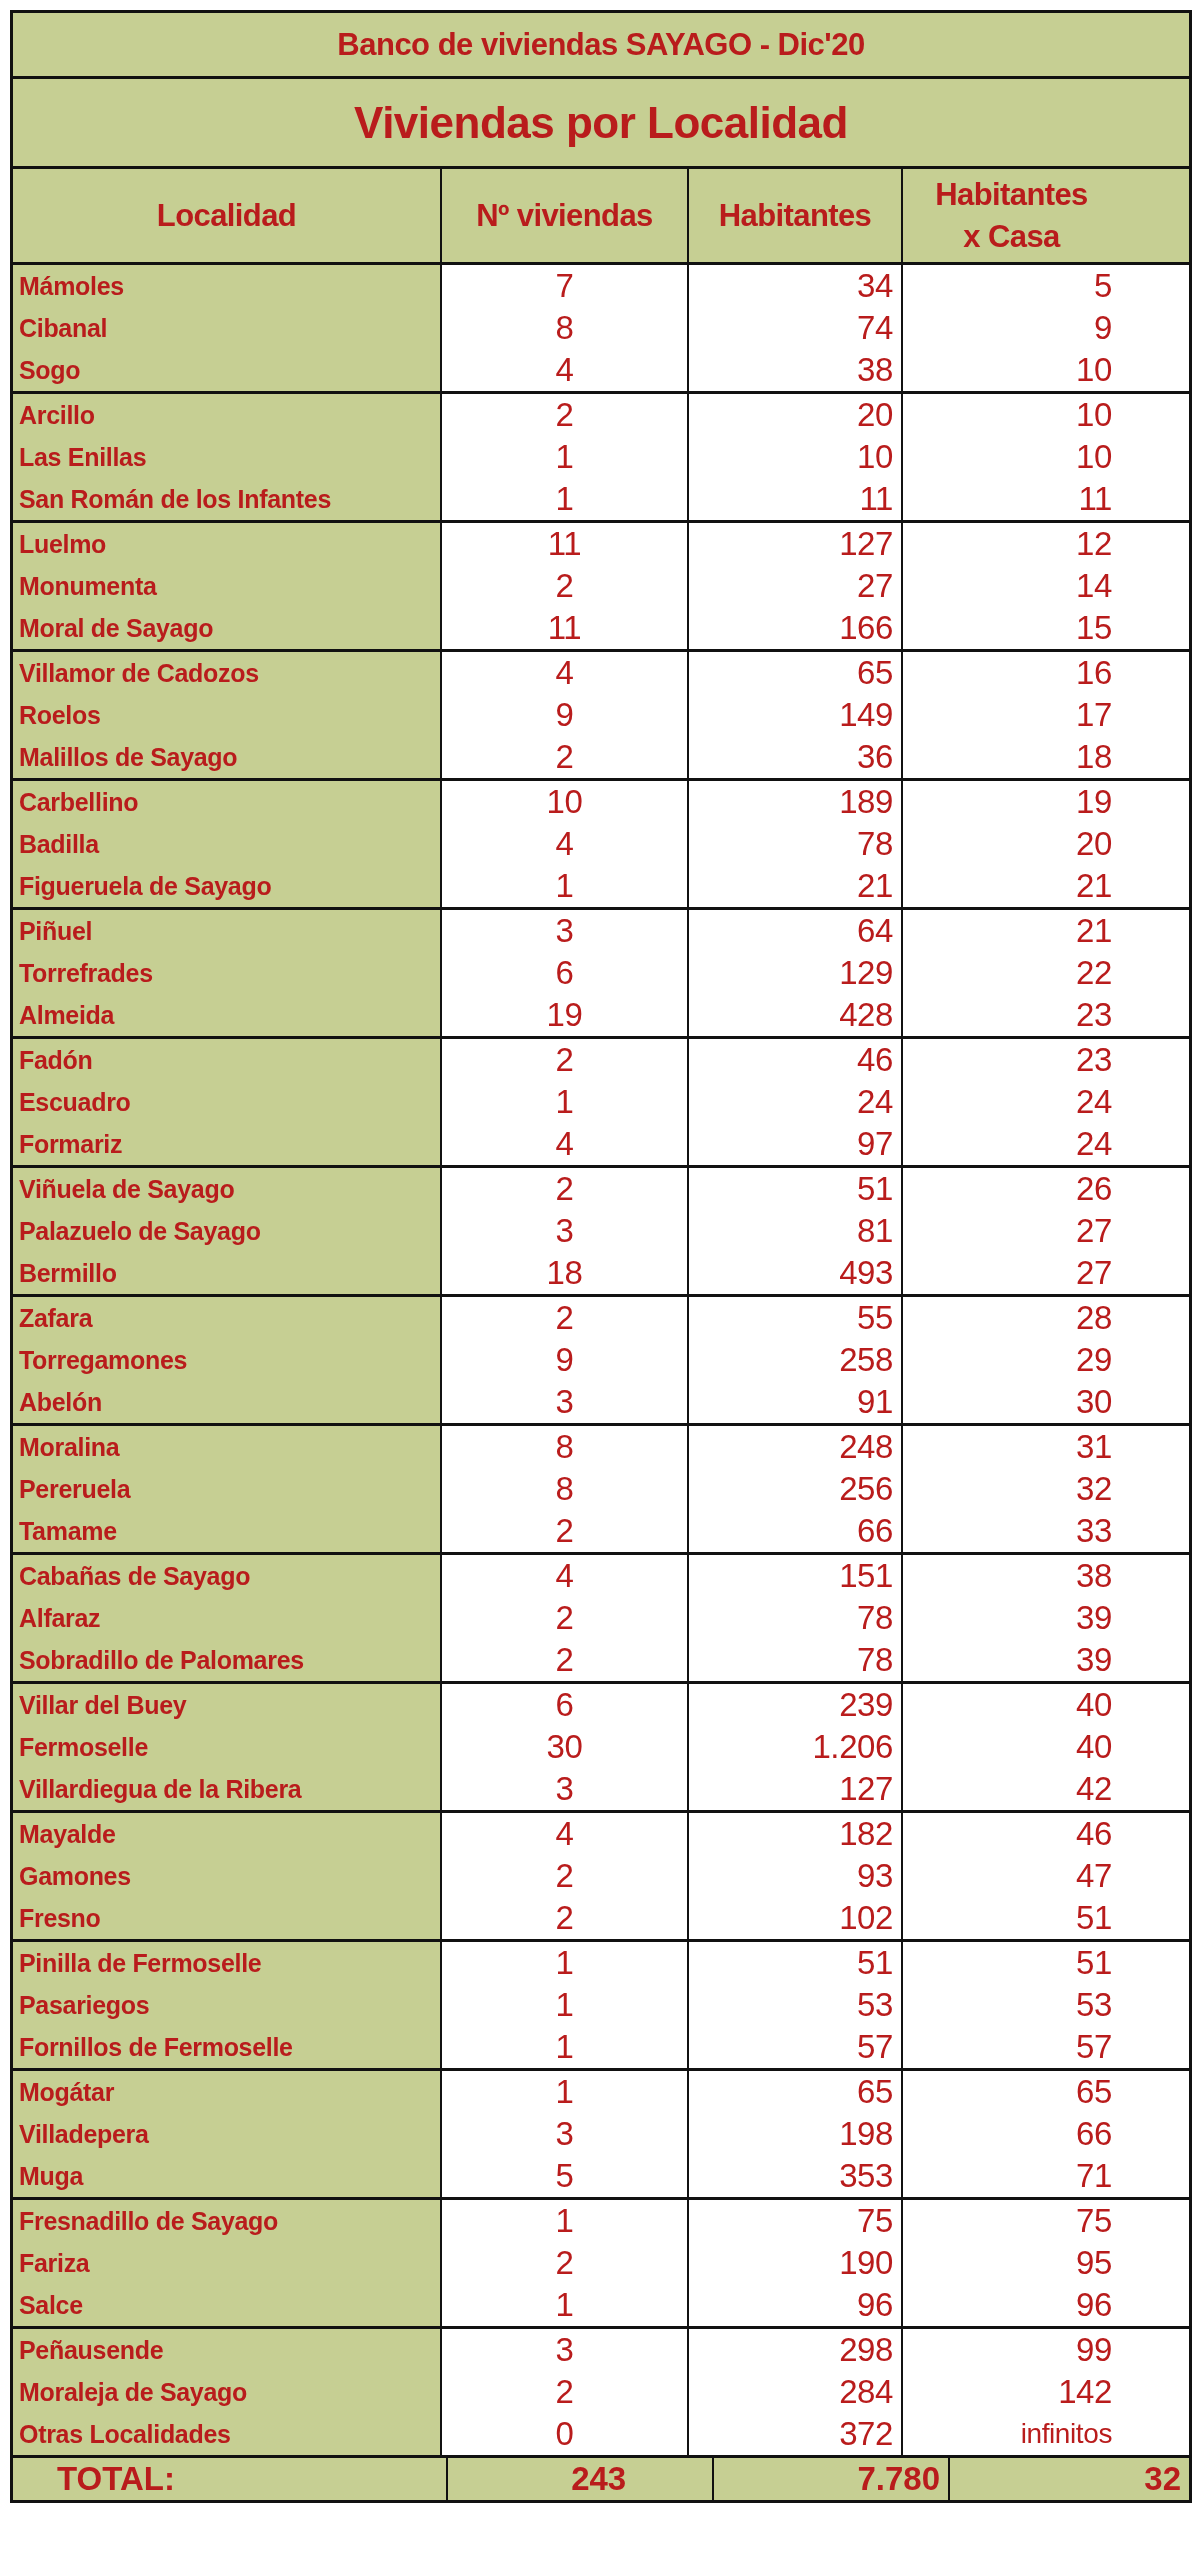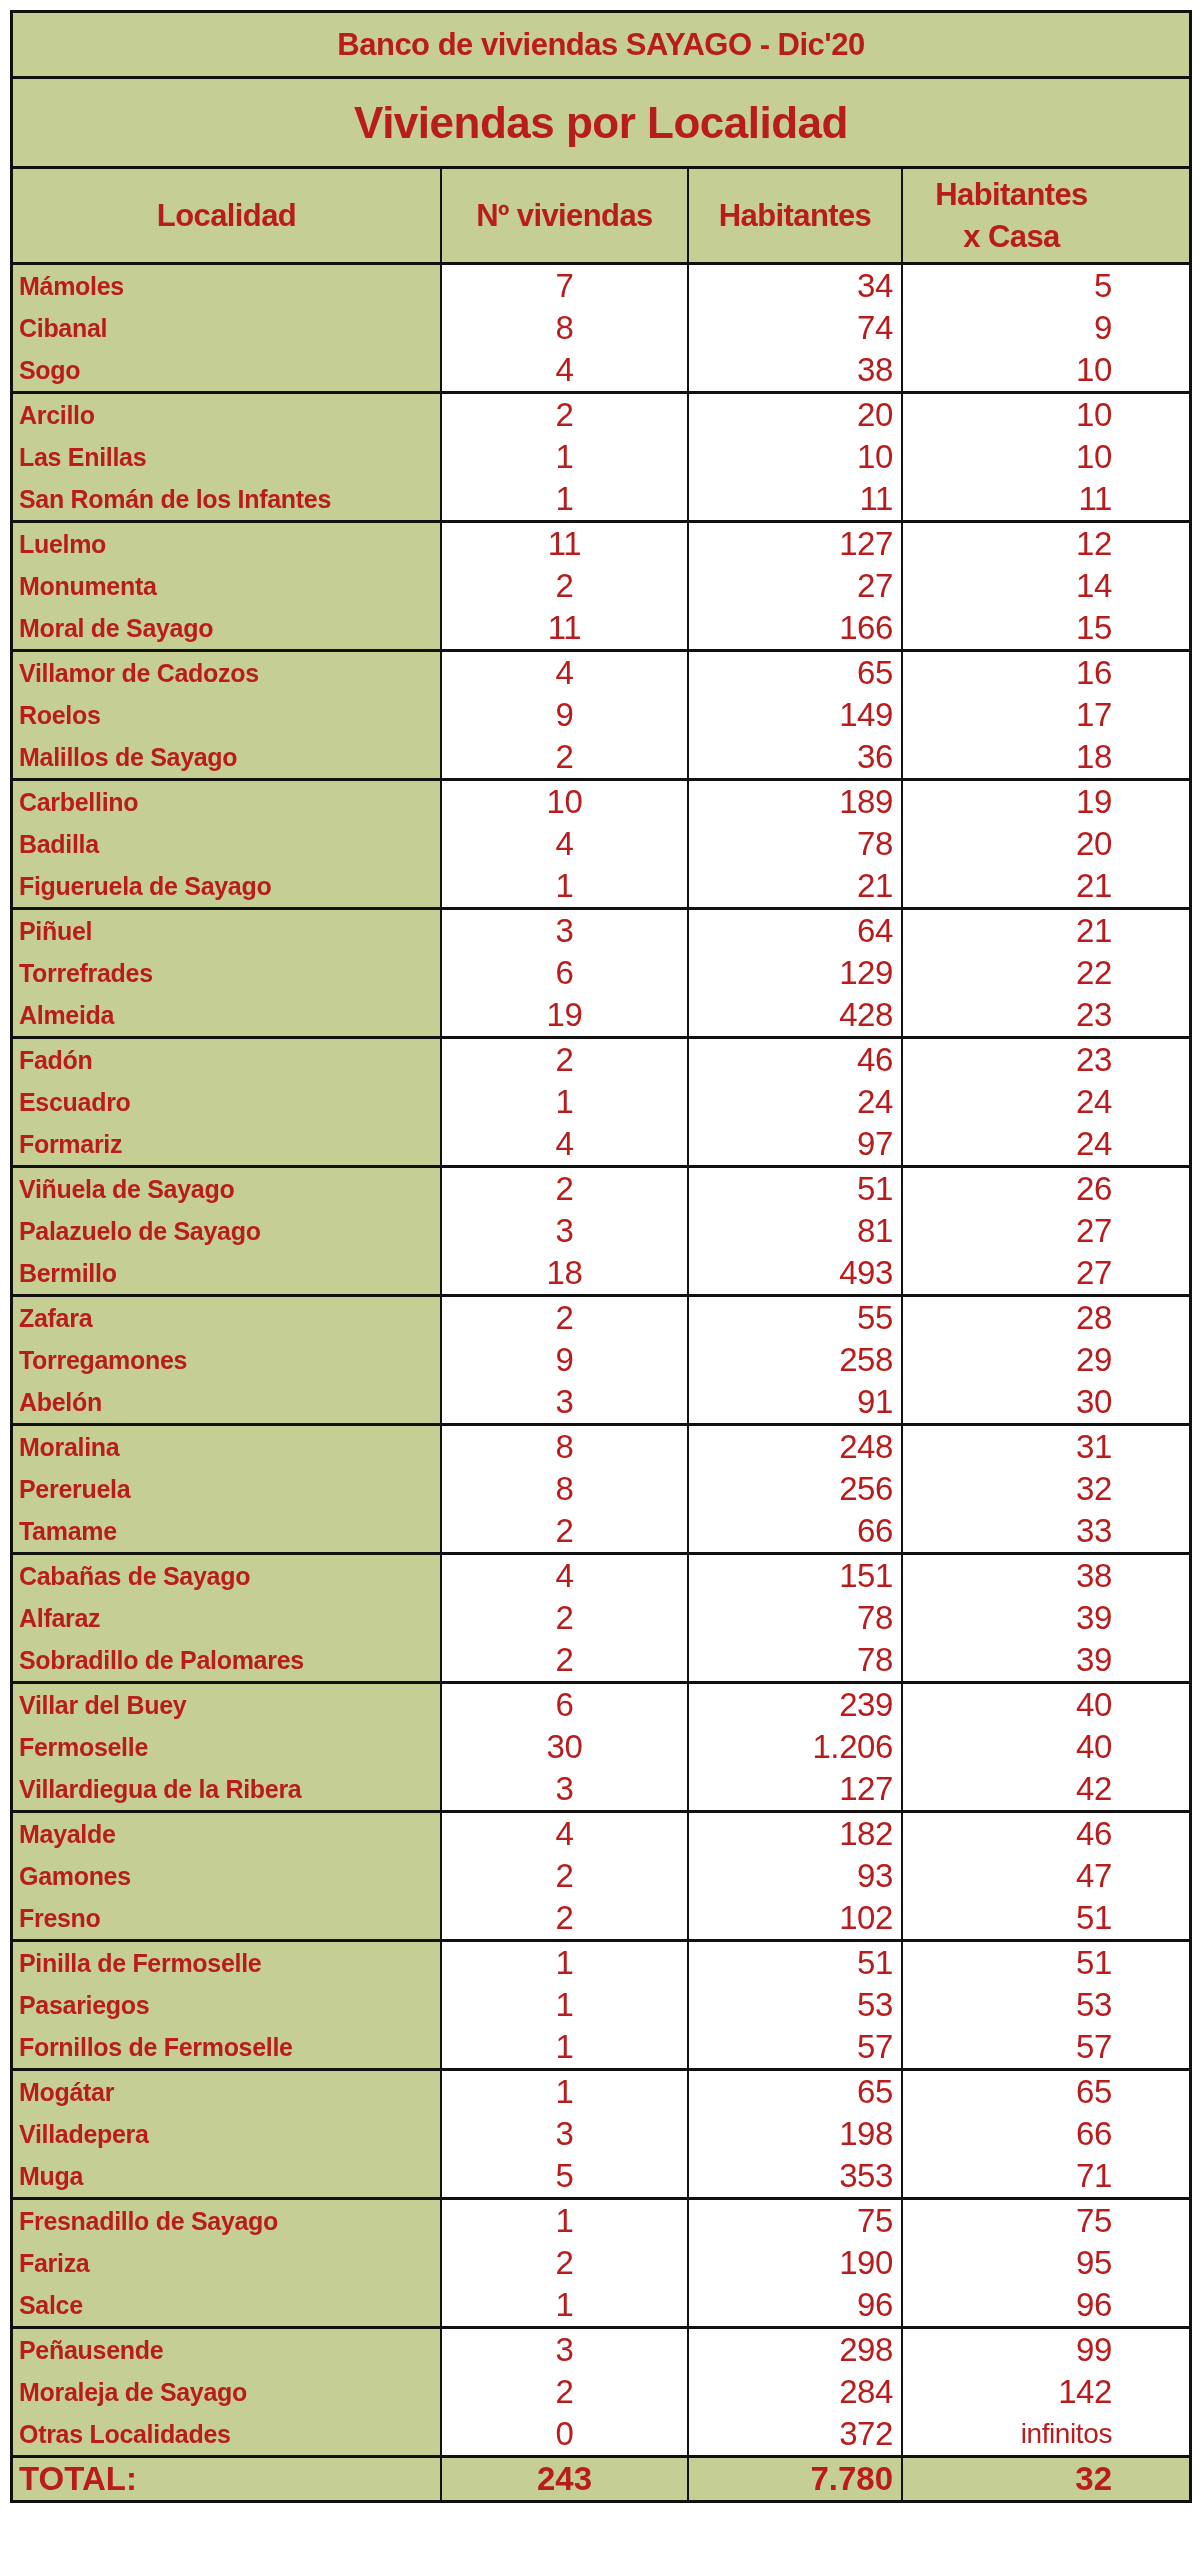--- a/index.html
+++ b/index.html
@@ -34,21 +34,21 @@
   }
   .group { border-bottom: 3px solid #111; }
   .drow { display: flex; height: 42px; }
   .drow .cell { display: flex; align-items: center; font-size: 33px; letter-spacing: -0.4px; }
   .drow .c1 { font-weight: bold; padding-left: 6px; font-size: 25px; letter-spacing: -0.3px; white-space: nowrap; }
   .drow .c2 { justify-content: center; background: #fff; }
   .drow .c3 { justify-content: flex-end; padding-right: 8px; background: #fff; }
   .drow .c4 { justify-content: flex-end; padding-right: 8px; background: #fff; }
   .drow .c4.small { font-size: 28px; }
   .total { height: 42px; display: flex; }
-  .total .cell { display: flex; align-items: center; font-weight: bold; font-size: 33px; }
+  .total .cell { display: flex; align-items: center; font-weight: bold; font-size: 33px; margin-left: 38px; }
   .total .c1 { padding-left: 6px; }
   .total .c2 { justify-content: center; }
   .total .c3 { justify-content: flex-end; padding-right: 8px; }
   .total .c4 { justify-content: flex-end; padding-right: 8px; }
 </style>
 </head>
 <body>
 
 <div class="tbl">
   <div class="title green">Banco de viviendas SAYAGO - Dic'20</div>

